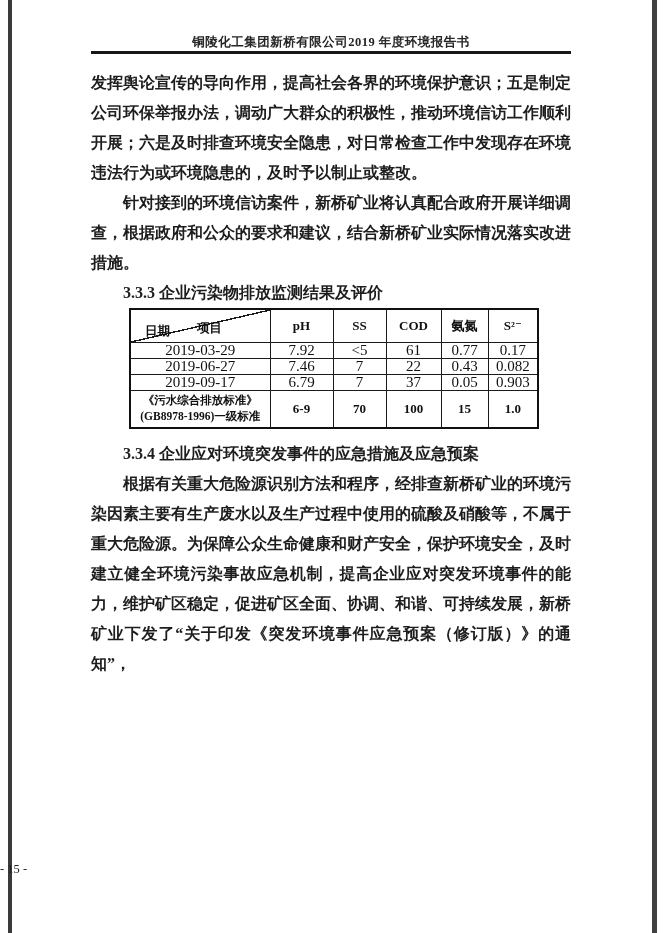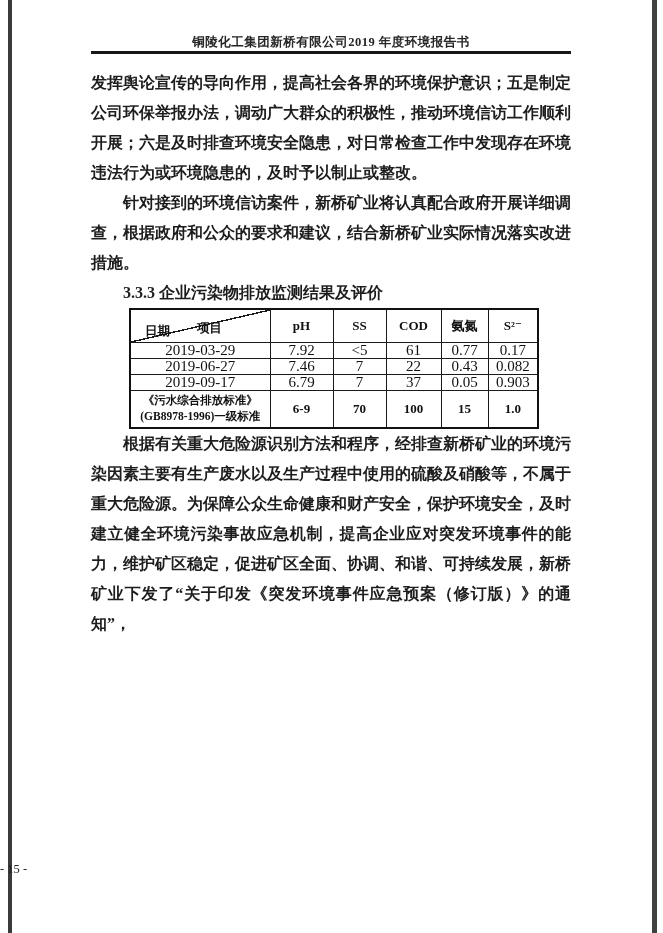--- a/index.html
+++ b/index.html
@@ -168,18 +168,19 @@
         <td class="std-val">6-9</td>
         <td class="std-val">70</td>
         <td class="std-val">100</td>
         <td class="std-val">15</td>
         <td class="std-val">1.0</td>
       </tr>
     </tbody>
   </table>
 
   <div class="body-text">
+    <p class="para indent section-heading">3.3.4 企业应对环境突发事件的应急措施及应急预案</p>
     <p class="para indent">根据有关重大危险源识别方法和程序，经排查新桥矿业的环境污染因素主要有生产废水以及生产过程中使用的硫酸及硝酸等，不属于重大危险源。为保障公众生命健康和财产安全，保护环境安全，及时建立健全环境污染事故应急机制，提高企业应对突发环境事件的能力，维护矿区稳定，促进矿区全面、协调、和谐、可持续发展，新桥矿业下发了“关于印发《突发环境事件应急预案（修订版）》的通知”，</p>
   </div>
 
 </div>
 
 <div class="footer">- 15 -</div>
 
 </body></html>

